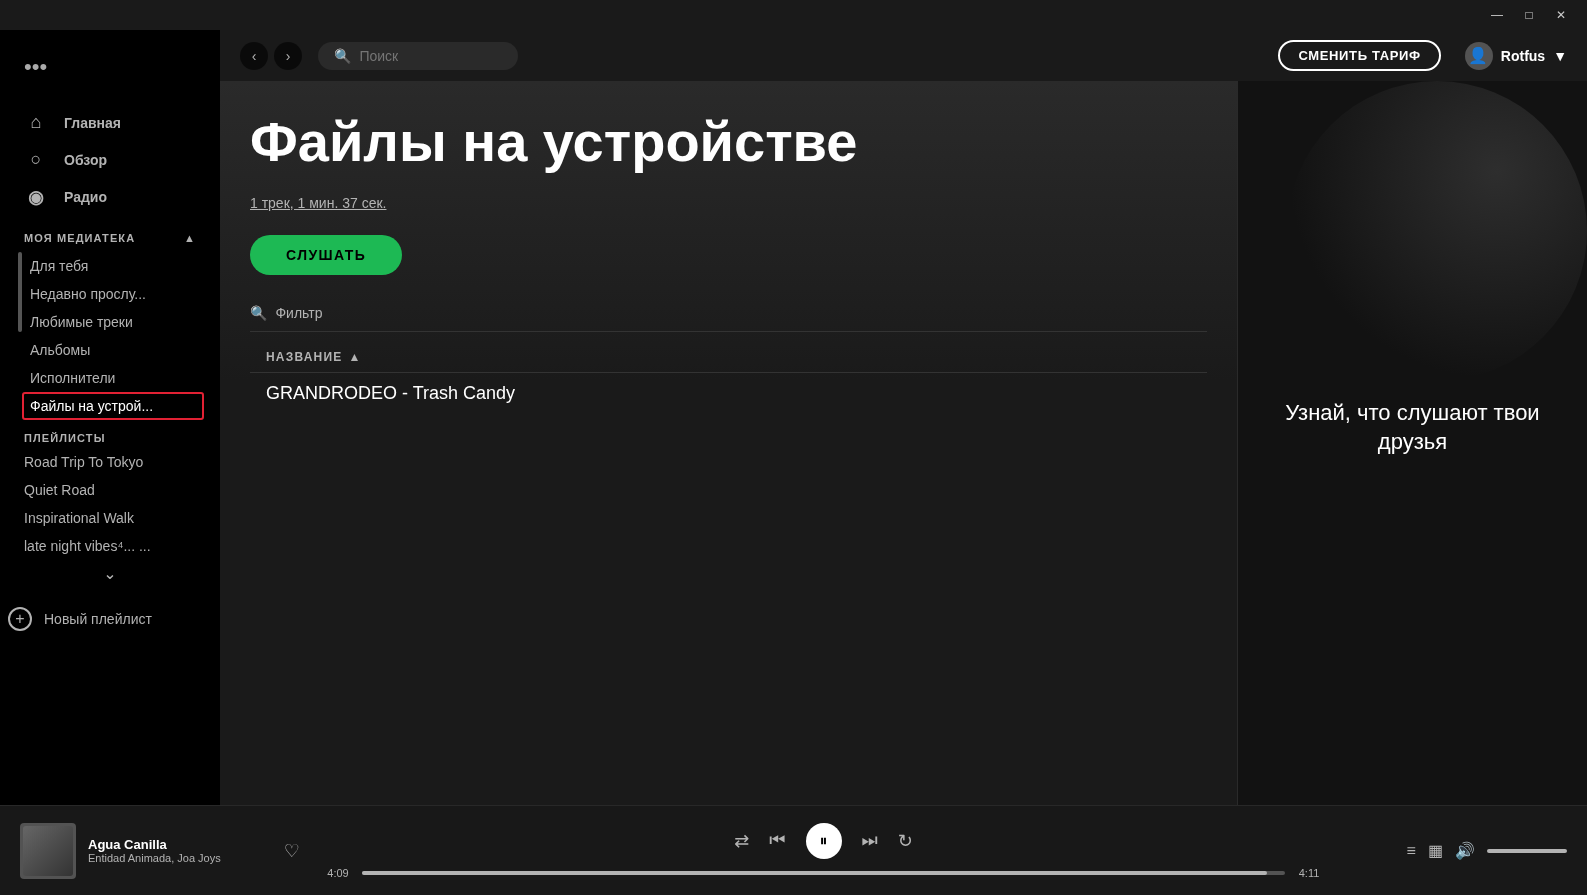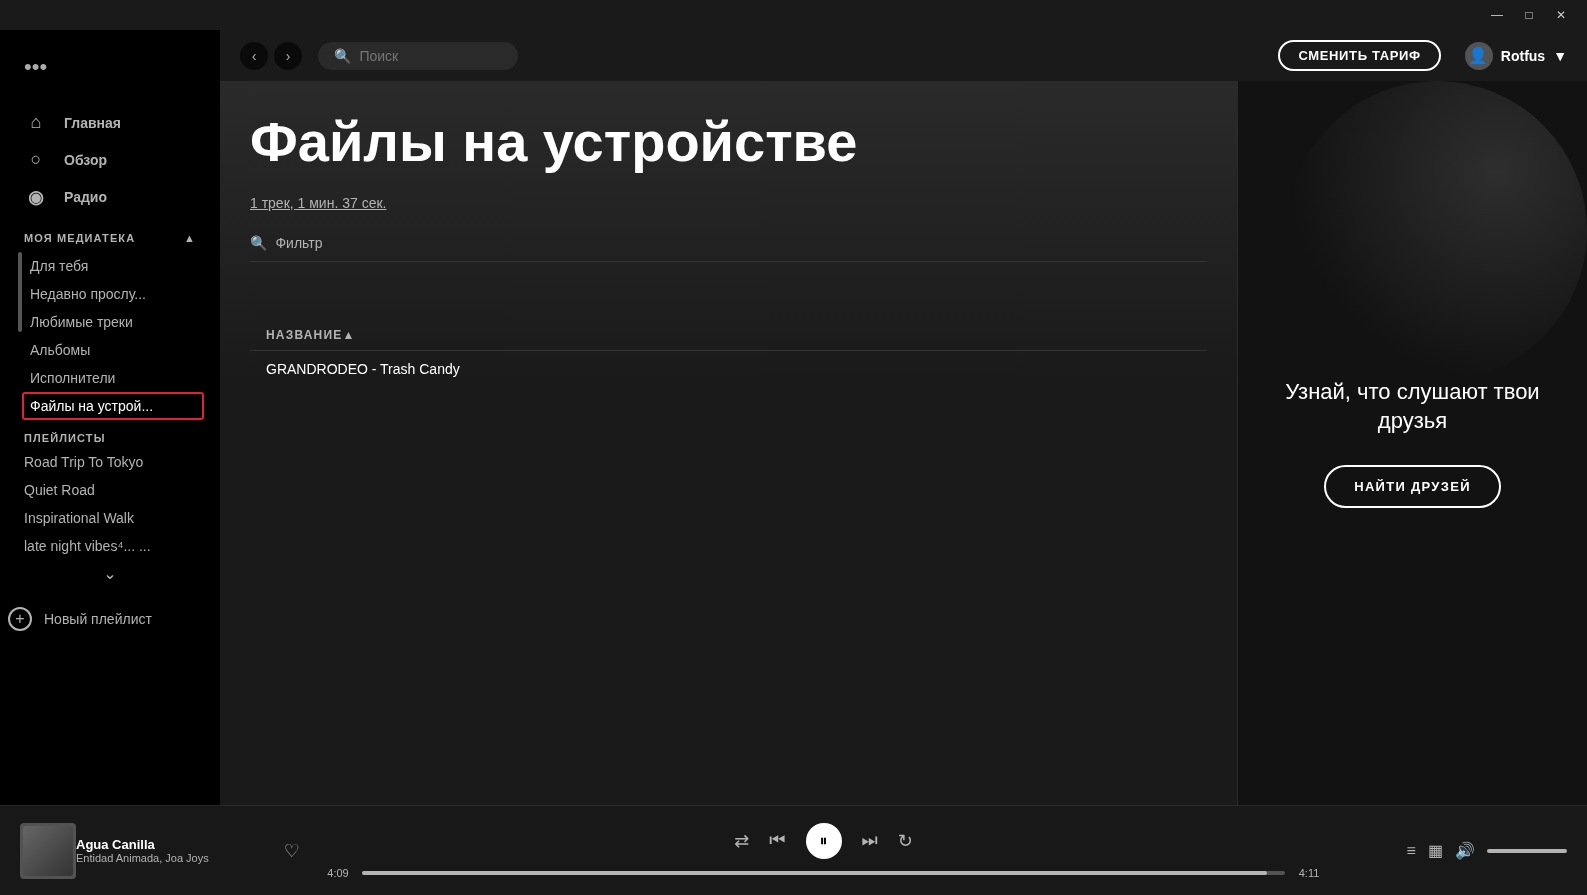--- a/index.html
+++ b/index.html
@@ -318,31 +318,31 @@
     .track-table-header {
       display: flex;
       padding: 8px 16px;
       color: #b3b3b3;
       font-size: 12px;
       font-weight: 600;
       letter-spacing: 0.1em;
       text-transform: uppercase;
       border-bottom: 1px solid #333;
     }
-    .col-title { flex: 2; display: flex; align-items: flex-end; gap: 0; margin-top: 48px; }
+    .col-title { flex: 2; display: flex; align-items: flex-end; gap: 6px; }
     .col-artist { flex: 2; }
 
     .track-row {
       display: flex;
       align-items: center;
       padding: 10px 16px;
       border-radius: 4px;
       cursor: pointer;
     }
-    .track-title { flex: 2; font-size: 14px; color: #fff; }
+    .track-title { flex: 2; font-size: 18px; color: #fff; }
     .track-artist { flex: 2; font-size: 14px; color: #b3b3b3; }
 
     
     .right-panel {
       width: 350px;
       background: #121212;
       border-left: 1px solid #2a2a2a;
       display: flex;
       flex-direction: column;
       align-items: center;
@@ -393,20 +393,21 @@
       border-top: 1px solid #282828;
       display: flex;
       align-items: center;
       padding: 0 20px;
       flex-shrink: 0;
       gap: 20px;
     }
     .player-track-info {
       display: flex;
       align-items: center;
+      gap: 12px;
       width: 280px;
       flex-shrink: 0;
     }
     .player-album-art {
       width: 56px;
       height: 56px;
       background: #535353;
       border-radius: 4px;
       flex-shrink: 0;
       overflow: hidden;
@@ -619,20 +620,21 @@
           <span>▼</span>
         </div>
       </div>
     </div>
 
     <div class="content-area">
 
       <div class="page-main">
         <h1 class="page-title">Файлы на устройстве</h1>
         <p class="page-subtitle">1 трек, 1 мин. 37 сек.</p>
+        <button class="play-btn">СЛУШАТЬ</button>
 
         <div class="filter-bar">
           <div class="filter-input">
             <span>🔍</span>
             <span>Фильтр</span>
           </div>
         </div>
 
         <div class="track-table">
           <div class="track-table-header">
@@ -646,21 +648,20 @@
                 <div class="track-title">GRANDRODEO - Trash Candy</div>
                 <div class="track-artist"></div>
               </div>
             </div>
         </div>
       </div>
 
       <div class="right-panel">
         <div class="right-panel-bg"></div>
         <p class="right-panel-text">Узнай, что слушают твои друзья</p>
-        <button class="find-friends-btn">НАЙТИ ДРУЗЕЙ</button>
       </div>
 
     </div>
   </div>
 </div>
 
 <div class="player-bar">
   <div class="player-track-info">
     <div class="player-album-art">
       <div class="player-album-art-inner"></div>

